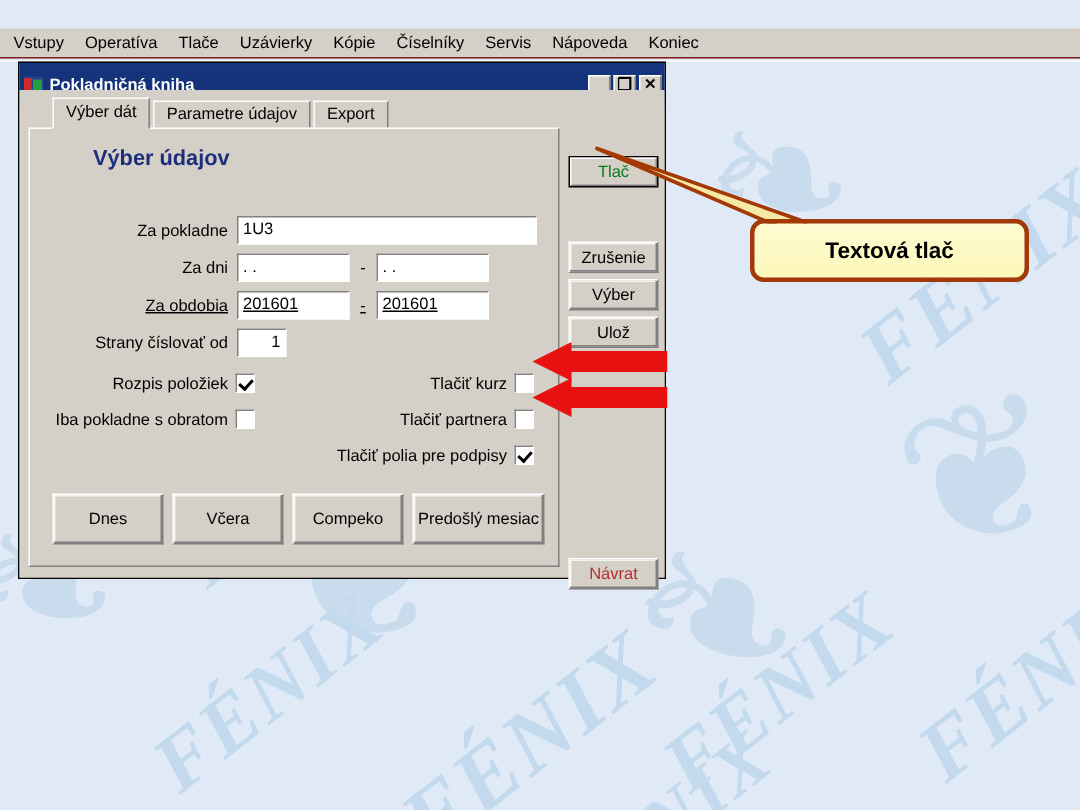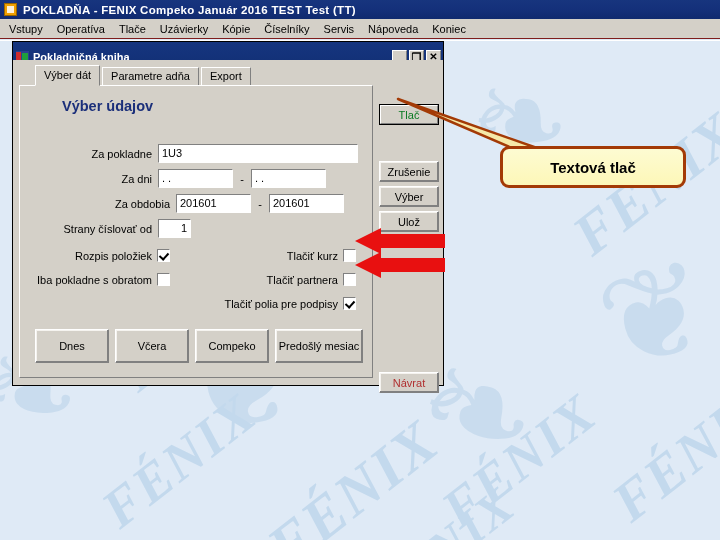--- a/index.html
+++ b/index.html
@@ -429,24 +429,20 @@
     <div class="wm-text" style="left:600px; top:420px; font-size:56px;">FÉNIX</div>
     <div class="wm-text" style="left:110px; top:300px; font-size:50px;">FÉNIX</div>
     <div class="wm-text" style="left:560px; top:150px; font-size:58px;">FÉNIX</div>
     <div class="wm-text" style="left:360px; top:520px; font-size:50px;">FÉNIX</div>
   </div>
 
   <div class="bg-word">adňa</div>
 
   <div class="main-window">
 
-    <div class="main-titlebar">
-      <div class="main-title-icon"></div>
-      <div class="main-title-text">POKLADŇA - FENIX Compeko  Január 2016   TEST Test  (TT)</div>
-    </div>
 
     <div class="main-menubar">
       <div class="menu-item">Vstupy</div>
       <div class="menu-item">Operatíva</div>
       <div class="menu-item">Tlače</div>
       <div class="menu-item">Uzávierky</div>
       <div class="menu-item">Kópie</div>
       <div class="menu-item">Číselníky</div>
       <div class="menu-item">Servis</div>
       <div class="menu-item">Nápoveda</div>
@@ -474,21 +470,21 @@
       </div>
     </div>
 
     <div class="dlg-body">
 
       <div class="tabstrip">
         <div class="tab active">
           <span>Výber dát</span>
         </div>
         <div class="tab">
-          <span>Parametre adňa</span>
+          <span>Parametre údajov</span>
         </div>
         <div class="tab">
           <span>Export</span>
         </div>
       </div>
 
       <div class="tabpanel">
 
         <div class="panel-heading">Výber údajov</div>
 
@@ -497,21 +493,21 @@
           <div class="tinput" style="width:200px;">1U3</div>
         </div>
 
         <div class="field-row" style="left:10px; top:83px; width:335px;">
           <div class="field-label" style="width:122px;">Za dni</div>
           <div class="tinput" style="width:75px;">.  .</div>
           <div class="dash">-</div>
           <div class="tinput" style="width:75px;">.  .</div>
         </div>
 
-        <div class="field-row" style="left:28px; top:108px; width:335px;">
+        <div class="field-row" style="left:10px; top:108px; width:335px;text-decoration:underline;">
           <div class="field-label" style="width:122px;">Za obdobia</div>
           <div class="tinput" style="width:75px;">201601</div>
           <div class="dash">-</div>
           <div class="tinput" style="width:75px;">201601</div>
         </div>
 
         <div class="field-row" style="left:10px; top:133px; width:335px;">
           <div class="field-label" style="width:122px;">Strany číslovať od</div>
           <div class="tinput right" style="width:33px;">1</div>
         </div>

